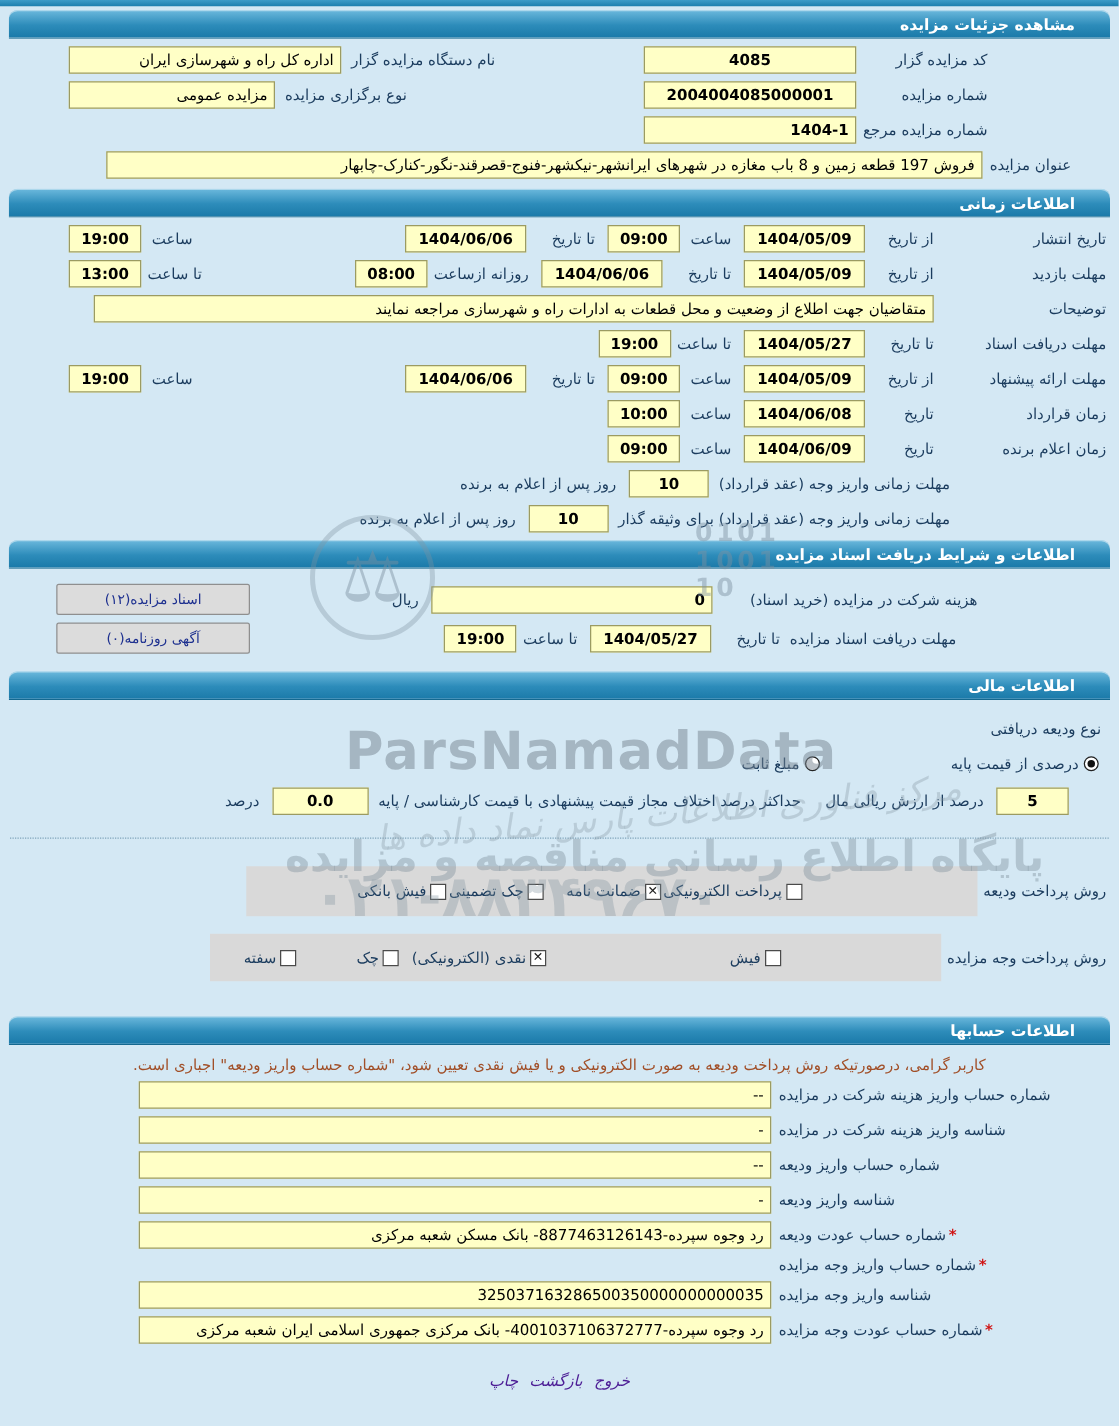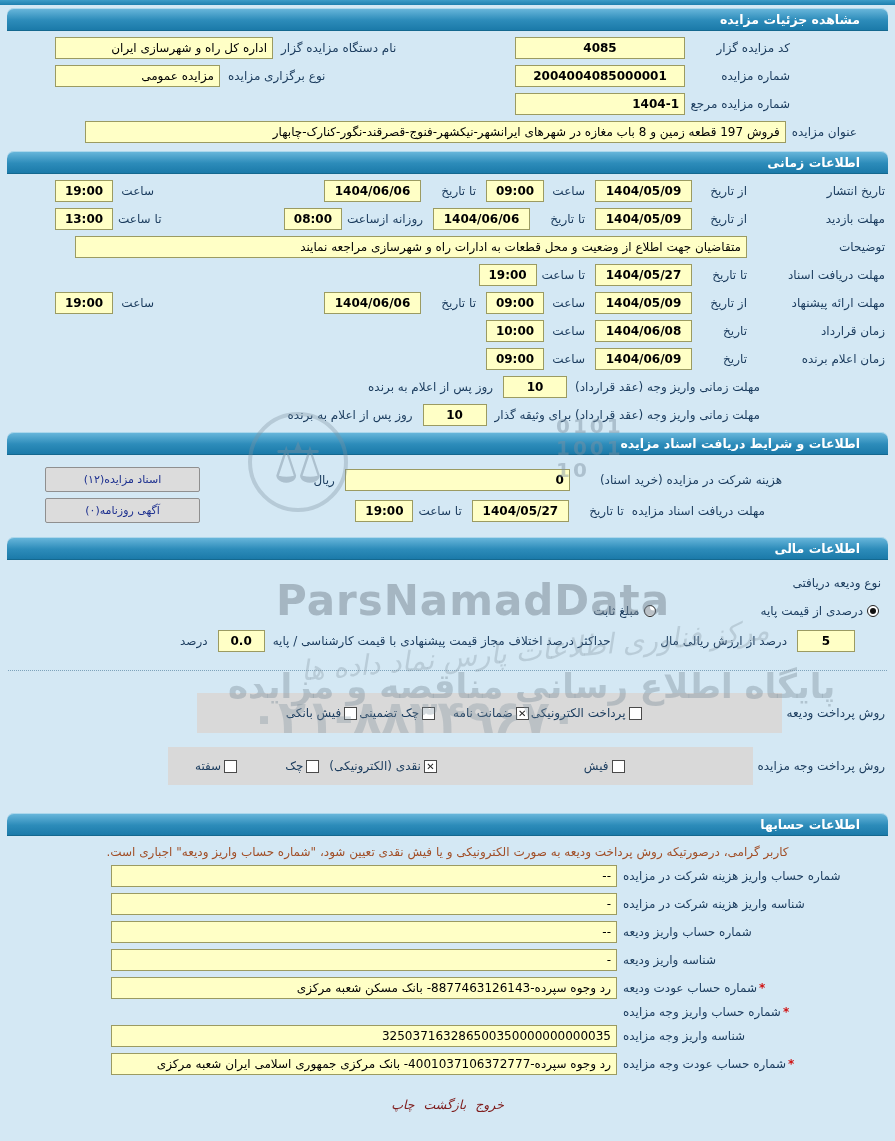--- a/index.html
+++ b/index.html
@@ -54,21 +54,21 @@
     display:inline-flex; align-items:center; justify-content:center;
     font-size:10px; line-height:11px; color:#222; margin-left:3px; flex:0 0 auto; }
   .cb.on::after { content:"✕"; }
   .notice { margin:9px 0 2px; text-align:center; color:#a14f28; font-size:12px; position:relative; z-index:2; }
   .al { width:268px; display:flex; justify-content:flex-end; align-items:center;
     padding-left:6px; white-space:nowrap; }
   .star { color:#d01212; font-weight:bold; margin-left:2px; }
   .abox { width:506px; }
   .footer { display:flex; direction:ltr; justify-content:center; gap:9px;
     margin-top:22px; font-size:12.5px; font-style:italic; position:relative; z-index:2; }
-  .footer a { color:#7f1d1d; text-decoration:none; cursor:pointer; }
+  .footer a { color:#4c1d95; text-decoration:none; cursor:pointer; }
   
   .wm { position:absolute; inset:0; z-index:3; pointer-events:none; }
   .wm-logo { position:absolute; top:412px; left:248px; width:100px; height:100px;
     border:4px solid rgba(125,145,160,.35); border-radius:50%;
     display:flex; align-items:center; justify-content:center;
     font-size:56px; color:rgba(125,145,160,.45); }
   .wm-digits { position:absolute; top:415px; left:556px; direction:ltr;
     color:rgba(125,145,160,.45); font-weight:bold; font-size:20px;
     line-height:22px; letter-spacing:3px; }
   .wm-brand { position:absolute; top:576px; left:276px; direction:ltr;
@@ -223,21 +223,21 @@
   <span class="radio-item" style="margin-right:105px">
     <span class="rad"></span>
     <span class="lbl">مبلغ ثابت</span>
   </span>
 </div>
 <div class="r" style="margin-top:12px;padding-right:30px;padding-left:170px">
   <span class="ybox c b" style="width:58px;margin-right:0">5</span>
   <span class="lbl">درصد از ارزش ریالی مال</span>
   <span class="push">
     <span class="lbl">حداکثر درصد اختلاف مجاز قیمت پیشنهادی با قیمت کارشناسی / پایه</span>
-    <span class="ybox c b" style="width:47px;margin-right:8px">0.0</span>
+    <span class="ybox c b" style="width:77px;margin-right:8px">0.0</span>
     <span class="lbl">درصد</span>
   </span>
 </div>
 
 <div class="dotted"></div>
 
 <div class="r" style="margin-top:22px">
   <span class="pl">روش پرداخت ودیعه</span>
   <div class="strip" style="min-height:40px;padding-right:140px">
     <span class="chk">

